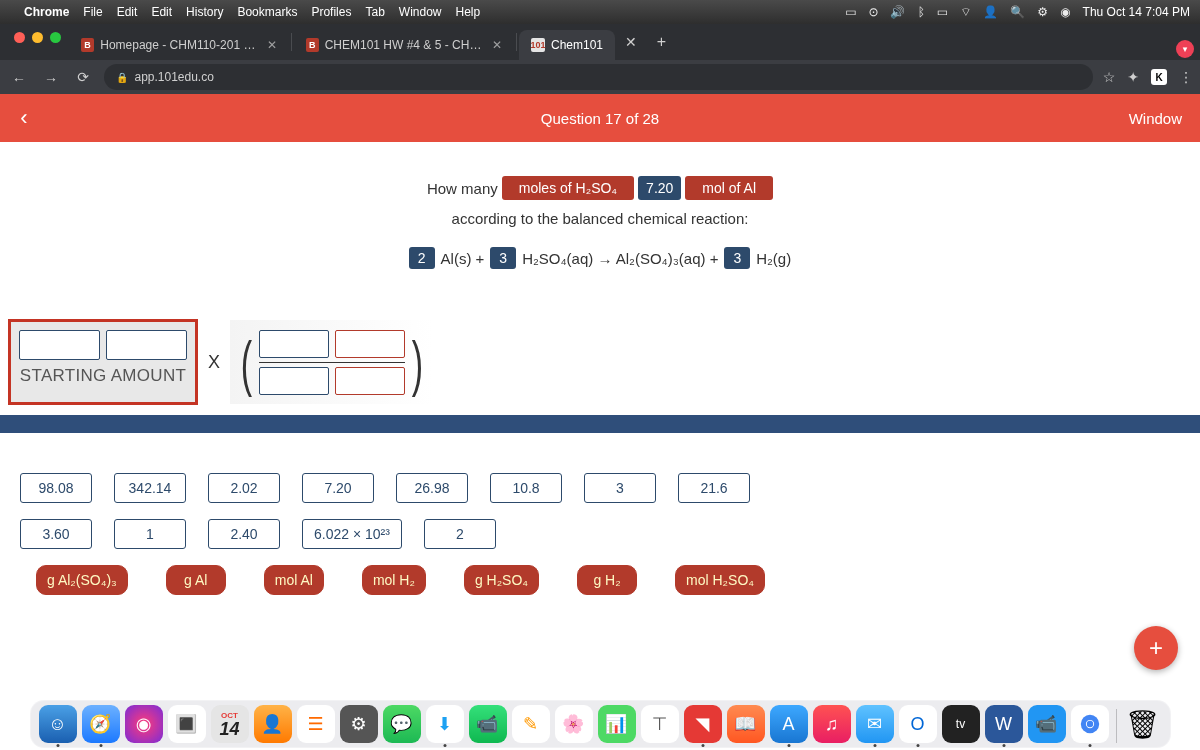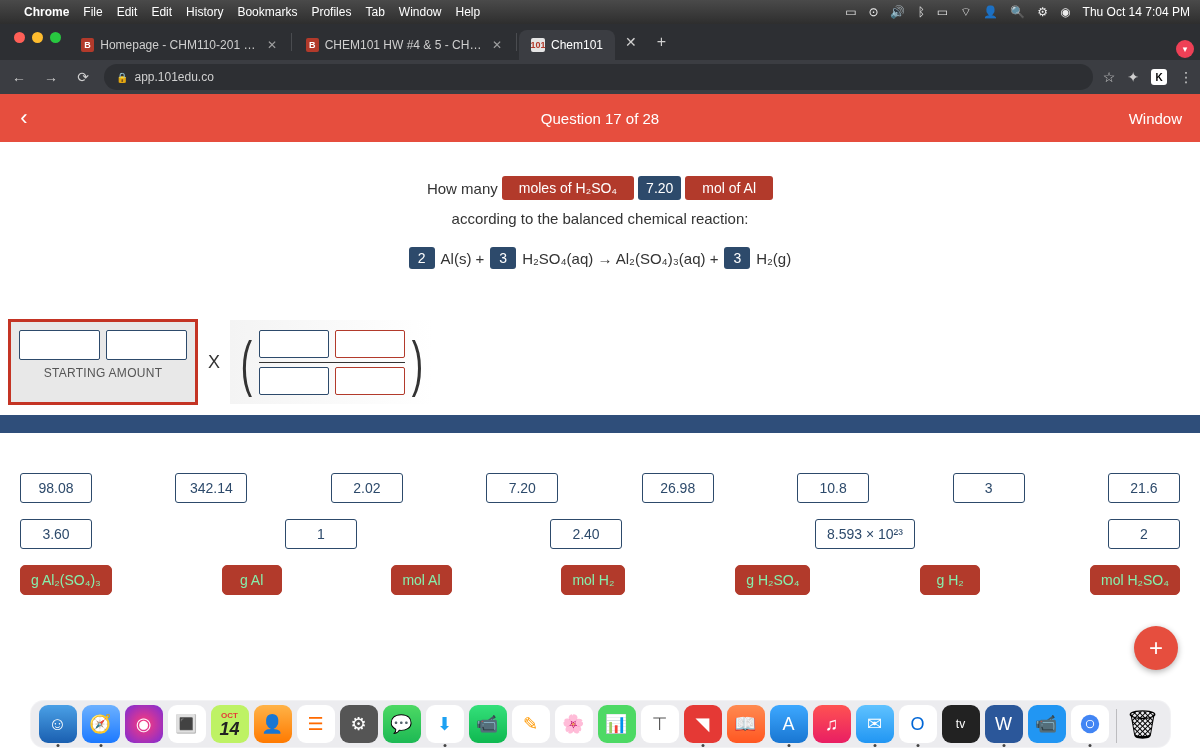--- a/index.html
+++ b/index.html
@@ -169,21 +169,21 @@
   text-align: center;
 }
 .start-inputs { display: flex; gap: 6px; margin-bottom: 6px; }
 .start-inputs .sl {
   flex: 1;
   height: 30px;
   border: 1px solid #2d4a6b;
   background: #fff;
   border-radius: 2px;
 }
-.start-label { font-size: 12px; color: #555; letter-spacing: .3px; text-align: center; }
+.start-label { font-size: 17px; color: #555; letter-spacing: .3px; text-align: center; }
 .x-mult { font-size: 18px; color: #333; margin: 0 10px; }
 .frac-wrap {
   background: linear-gradient(90deg, #f4f4f4 0%, #fff 100%);
   display: flex;
   align-items: center;
   padding: 0 6px;
   height: 84px;
 }
 .paren { font-size: 62px; color: #333; font-weight: 300; transform: scaleX(.55); }
 .frac { display: flex; flex-direction: column; gap: 4px; padding: 0 2px; }
@@ -196,40 +196,41 @@
 }
 .frac-row.top div:first-child { border: 1px solid #2d4a6b; }
 .frac-row.top div:last-child { border: 1px solid #b23a2b; }
 .frac-row.bot div:first-child { border: 1px solid #2d4a6b; }
 .frac-row.bot div:last-child { border: 1px solid #b23a2b; }
 .frac-line { height: 1px; background: #333; }
 
 .blue-divider { height: 18px; background: #2f4e7a; margin-top: 8px; }
 
 .tiles-area { padding: 40px 20px 10px; }
-.tile-row { display: flex; justify-content: space-between; gap: 22px; margin-bottom: 16px; flex-wrap: wrap; }
+.tile-row { display: flex; justify-content: flex-start; gap: 22px; margin-bottom: 16px; flex-wrap: wrap; }
 .tile {
   border: 1px solid #2d4a6b;
   color: #2d4a6b;
   background: #fff;
   padding: 6px 0;
   border-radius: 3px;
   font-size: 14px;
   min-width: 72px;
   text-align: center;
 }
 .tile-red {
   background: #b23a2b;
-  color: #86efac;
+  color: #fef9c3;
   padding: 6px 10px;
-  border-radius: 5px;
+  border-radius: 10px;
   font-size: 14px;
   min-width: 60px;
   text-align: center;
   border: 1px solid #b23a2b;
+  margin-left: 16px;
 }
 
 .fab {
   position: absolute;
   right: 22px;
   bottom: 80px;
   width: 44px;
   height: 44px;
   border-radius: 50%;
   background: #e64e3e;
@@ -291,21 +292,21 @@
   position: absolute;
   bottom: -4px;
   left: 50%;
   transform: translateX(-50%);
   width: 3px;
   height: 3px;
   background: #444;
   border-radius: 50%;
 }
 .dock-sep { width: 1px; height: 34px; background: rgba(0,0,0,.2); margin: 0 2px; }
-.cal-icon { background: #bef264; flex-direction: column; font-size: 8px; color: #e53935; font-weight: 700; }
+.cal-icon { background: #e5e5e5; flex-direction: column; font-size: 8px; color: #e53935; font-weight: 700; }
 .cal-icon .day { font-size: 18px; color: #222; line-height: 1; font-style: italic; }
 .trash {
   width: 38px; height: 38px;
   display: flex; align-items: center; justify-content: center;
   font-size: 28px;
 }
 </style>
 </head>
 <body>
 
@@ -441,21 +442,21 @@
     <div class="tile">7.20</div>
     <div class="tile">26.98</div>
     <div class="tile">10.8</div>
     <div class="tile">3</div>
     <div class="tile">21.6</div>
   </div>
   <div class="tile-row">
     <div class="tile">3.60</div>
     <div class="tile">1</div>
     <div class="tile">2.40</div>
-    <div class="tile" style="min-width:100px">8.593 × 10²³</div>
+    <div class="tile" style="min-width:100px">6.022 × 10²³</div>
     <div class="tile">2</div>
   </div>
   <div class="tile-row">
     <div class="tile-red">g Al₂(SO₄)₃</div>
     <div class="tile-red">g Al</div>
     <div class="tile-red">mol Al</div>
     <div class="tile-red">mol H₂</div>
     <div class="tile-red">g H₂SO₄</div>
     <div class="tile-red">g H₂</div>
     <div class="tile-red">mol H₂SO₄</div>

